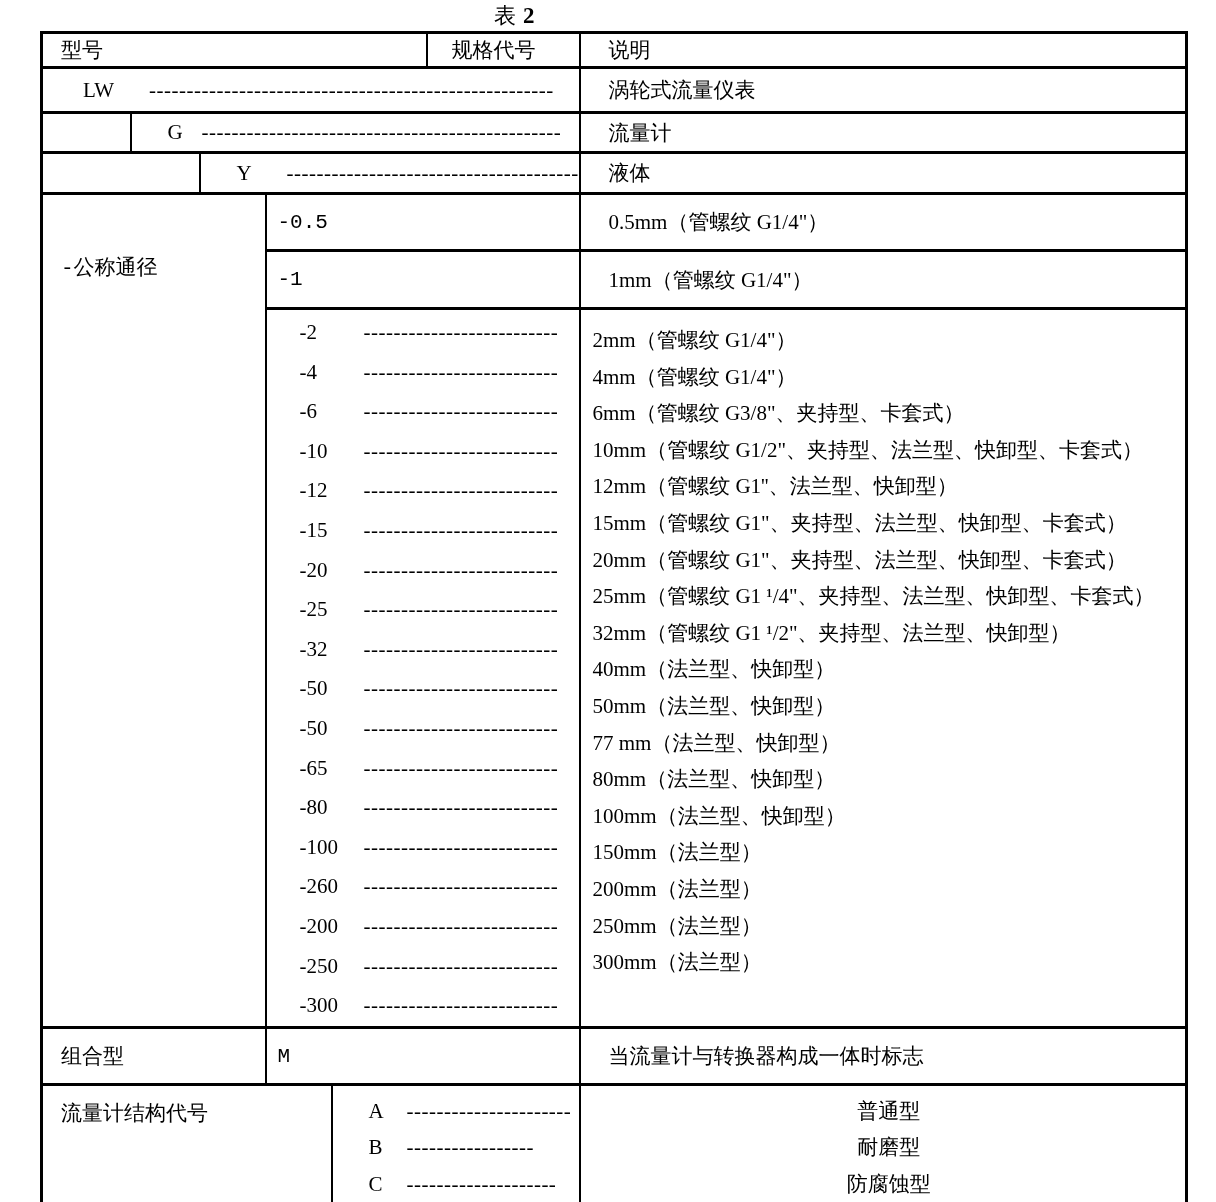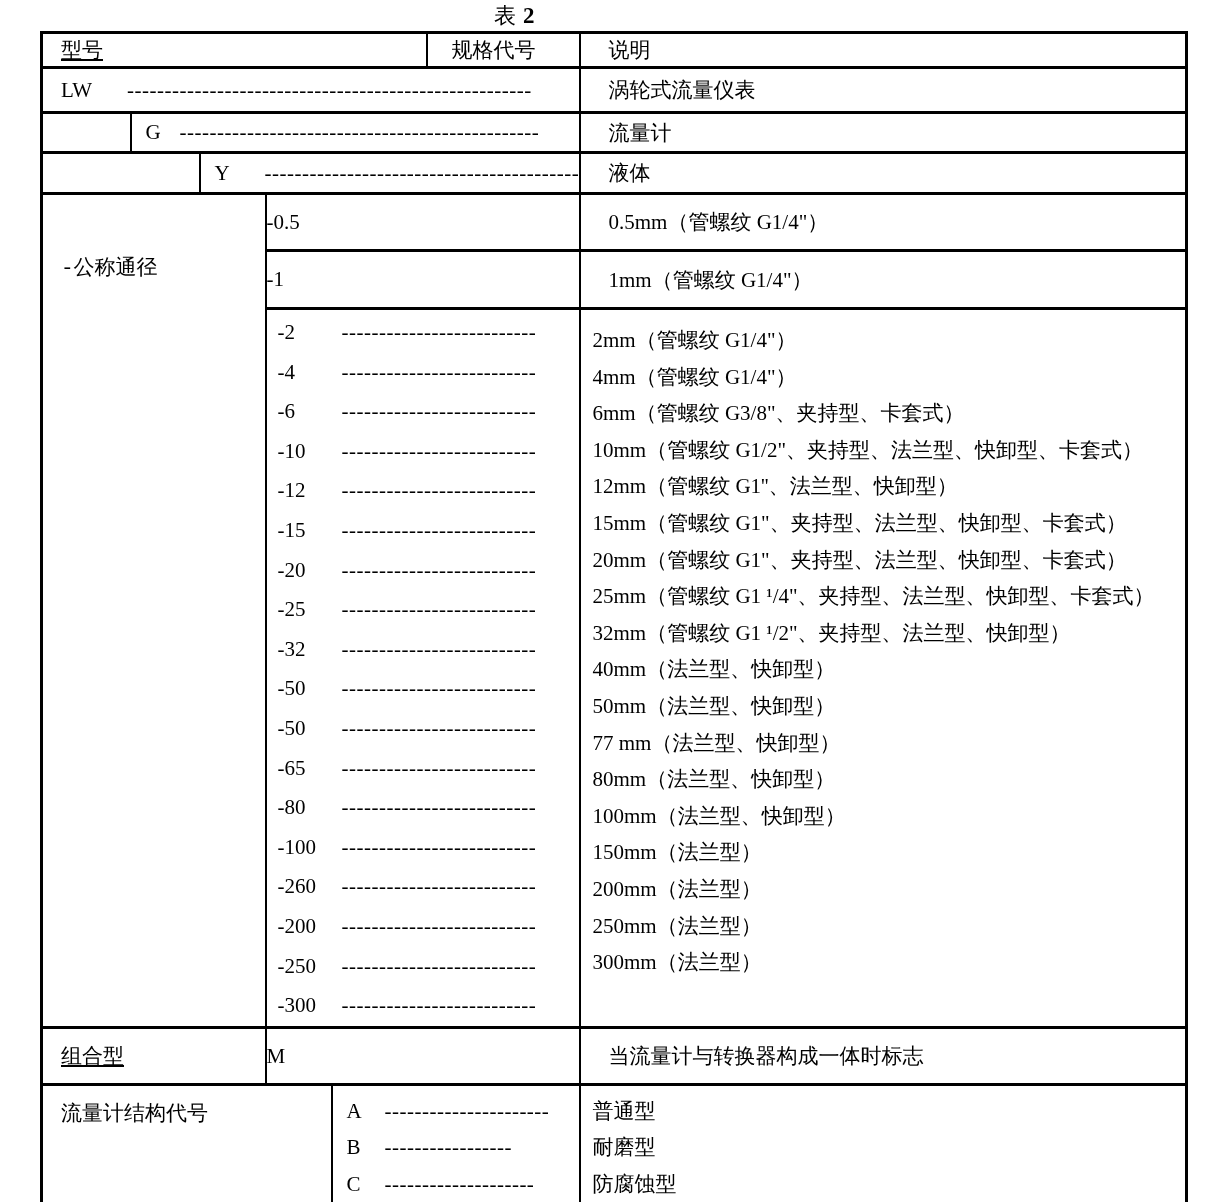--- a/index.html
+++ b/index.html
@@ -33,47 +33,48 @@
   }
   td {
     border: 2px solid #000;
     border-top-width: 3px;
     border-bottom-width: 3px;
     padding: 0;
     vertical-align: middle;
     overflow: hidden;
     white-space: nowrap;
   }
-  .pad-label  { padding-left: 18px; text-decoration: underline; }
+  .pad-label  { padding-left: 18px; }
   .pad-spec   { padding-left: 24px; }
   .desc       { padding-left: 28px; }
-  .cell-sub   { padding-left: 0; }
+  .cell-sub   { padding-left: 11px; font-family: Liberation Mono, monospace; }
   .dia-label  { vertical-align: top; padding-top: 58px; padding-left: 18px; font-family: Liberation Mono, monospace; }
   .v-top      { vertical-align: top; }
   ul.plain {
     margin: 0; padding: 0; list-style: none;
   }
   .list-cell ul {
     padding: 3px 0 0 11px;
     line-height: 39.6px;
   }
   .desc-list-cell ul {
     padding: 12px 0 0 12px;
     line-height: 36.6px;
   }
   .struct-code-cell ul {
     padding: 7px 0 0 14px;
     line-height: 36.4px;
   }
   .struct-desc-cell ul {
     padding: 7px 0 0 12px;
     line-height: 36.4px;
+    text-align: center;
   }
   .struct-label { vertical-align: top; padding-top: 13px; padding-left: 18px; }
-  .code { display: inline-block; }
+  .code { display: inline-block; margin-left: 22px; }
   .code-lw { width: 66px; padding-left: 18px; }
   .code-g  { width: 34px; }
   .code-y  { width: 50px; }
   .g-cell  { padding-left: 14px; }
   .y-cell  { padding-left: 14px; }
   .list-cell li .code { width: 64px; }
   .struct-code-cell li .code { width: 38px; }
   .dashes { letter-spacing: 0.5px; }
   
   tr.r-head   { height: 35px; }

